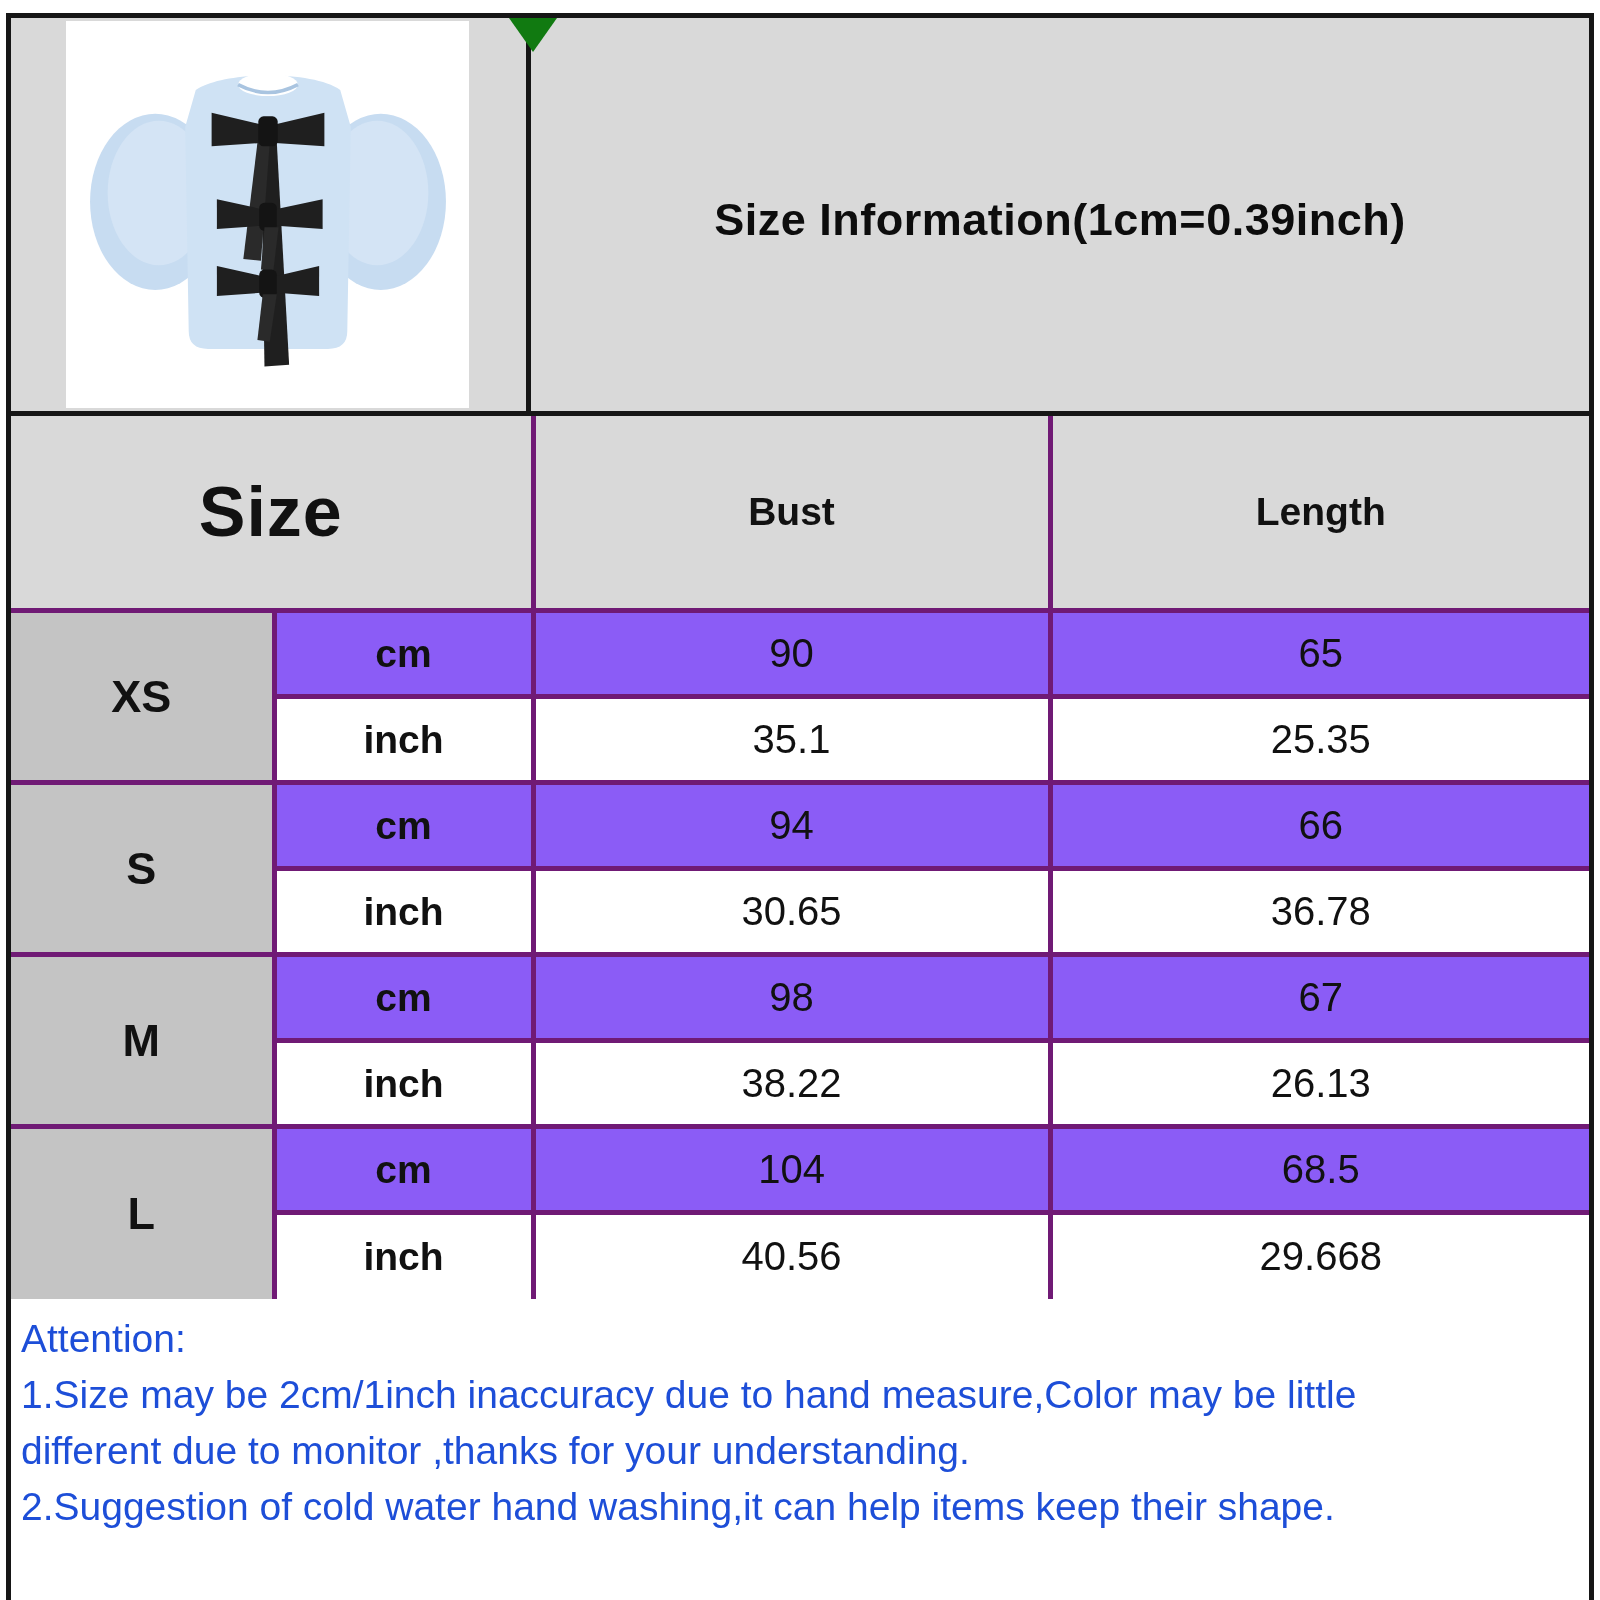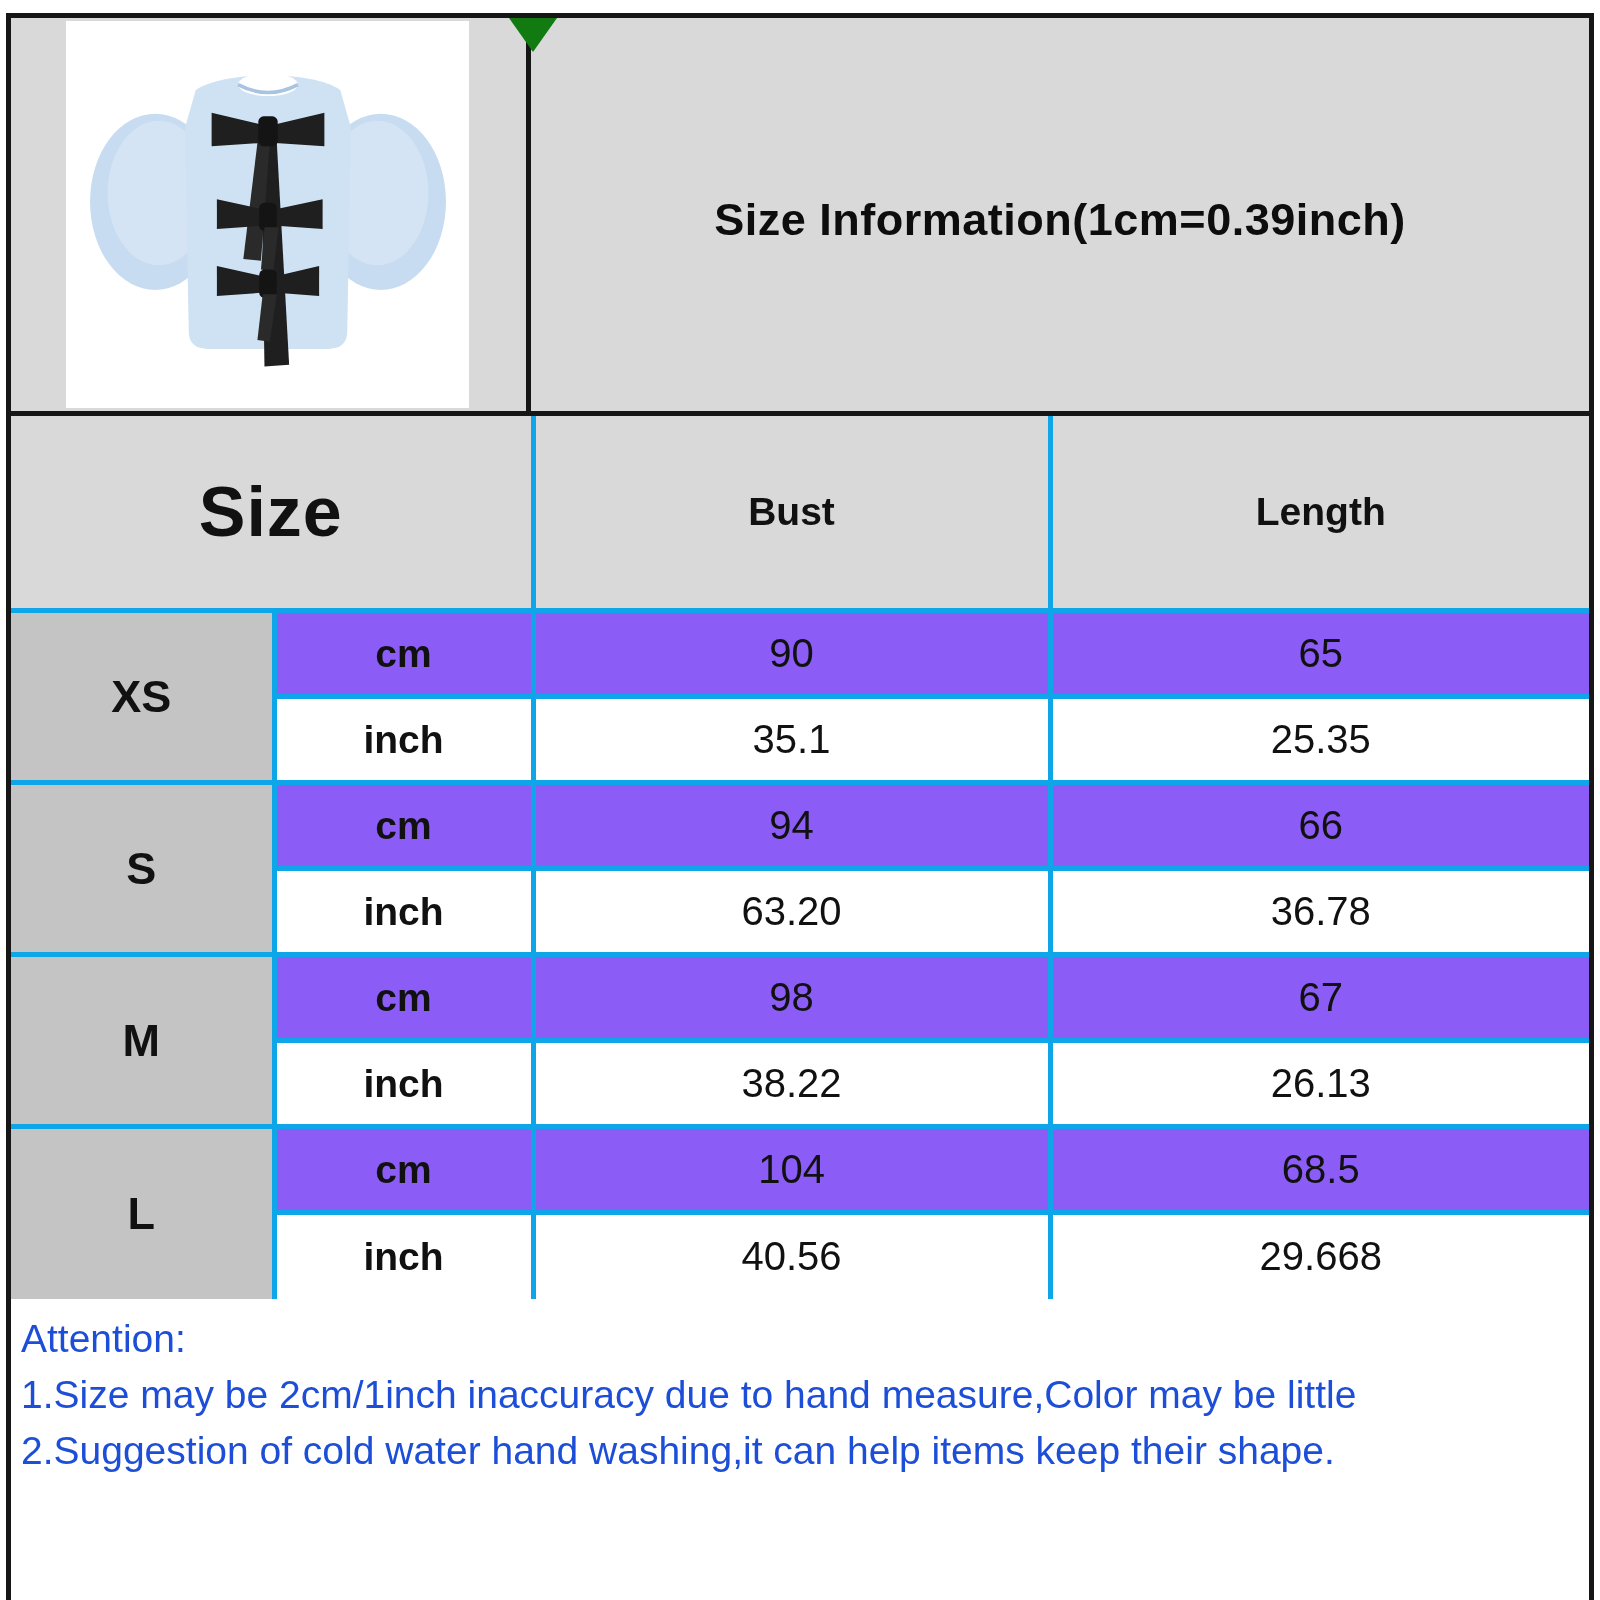--- a/index.html
+++ b/index.html
@@ -59,21 +59,21 @@
   }
 
   
   table.size-table {
     width:100%;
     border-collapse:collapse;
     border-style:hidden;        
     table-layout:fixed;
   }
   table.size-table td {
-    border:5px solid #0ea5e9;
+    border:5px solid #701a75;
     text-align:center; vertical-align:middle;
     padding:0;
   }
   td.size-head {
     height:192px;
     background:#d9d9d9;
     font-size:70px; font-weight:bold; letter-spacing:1px;
   }
   td.col-head {
     background:#d9d9d9;
@@ -172,21 +172,21 @@
       </tr>
 
       <tr class="row-cm">
         <td class="size-label" rowspan="2">S</td>
         <td class="unit">cm</td>
         <td class="val">94</td>
         <td class="val">66</td>
       </tr>
       <tr class="row-inch">
         <td class="unit">inch</td>
-        <td class="val">63.20</td>
+        <td class="val">30.65</td>
         <td class="val">36.78</td>
       </tr>
 
       <tr class="row-cm">
         <td class="size-label" rowspan="2">M</td>
         <td class="unit">cm</td>
         <td class="val">98</td>
         <td class="val">67</td>
       </tr>
       <tr class="row-inch">
@@ -205,17 +205,18 @@
         <td class="unit">inch</td>
         <td class="val">40.56</td>
         <td class="val">29.668</td>
       </tr>
     </tbody>
       </table>
 
     <div class="attention">
       <div>Attention:</div>
       <div>1.Size may be 2cm/1inch inaccuracy due to hand measure,Color may be little</div>
+      <div>different due to monitor ,thanks for your understanding.</div>
       <div>2.Suggestion of cold water hand washing,it can help items keep their shape.</div>
     </div>
 
   </div>
 </div>
 
 </body></html>

